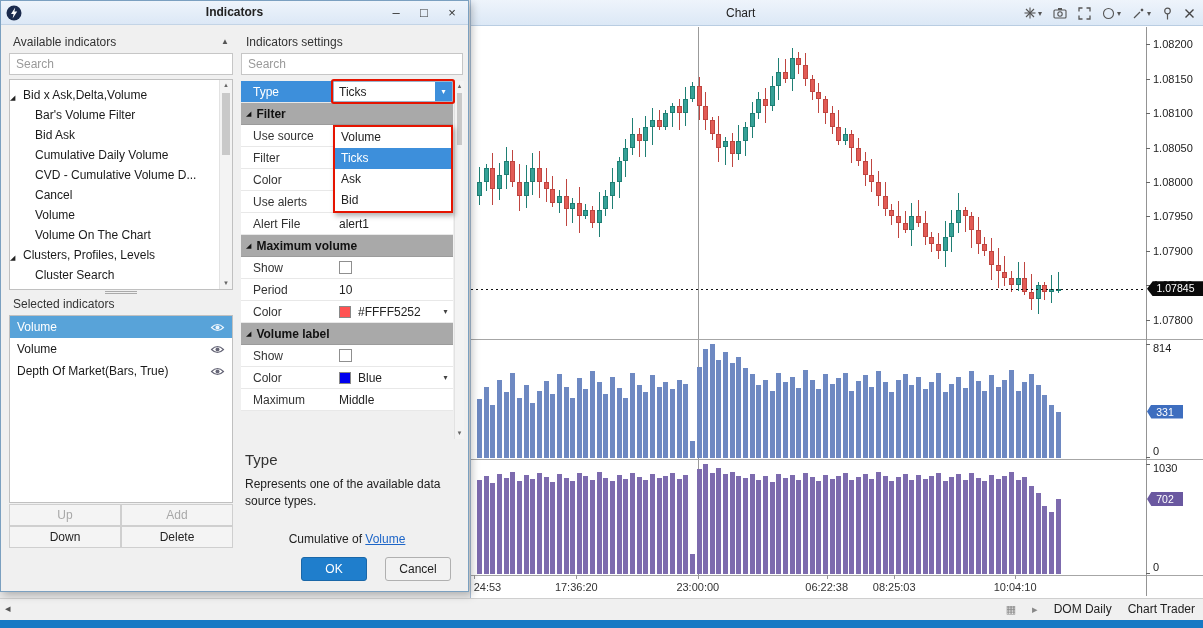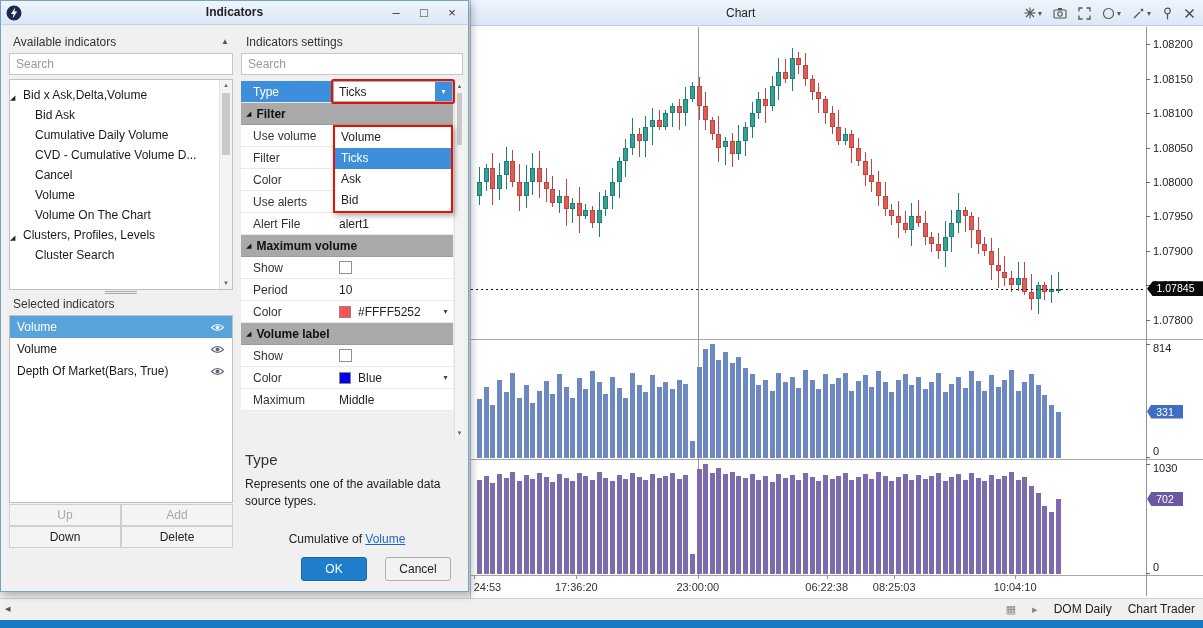--- a/index.html
+++ b/index.html
@@ -595,20 +595,23 @@
   <span class="col-header" style="left:12px;top:34px">Available indicators</span>
   <span class="col-header hdr-arrow" style="left:220px;top:36px">▲</span>
   <input class="search" style="left: 8px; top: 52px; width: 224px;" placeholder="Search">
   <div id="tree-box">
     <div style="padding-top:2px">
         <div class="tree-row">
           <div class="tree-tri">◢</div>
           <div class="tree-label">Bid x Ask,Delta,Volume</div>
         </div>
         <div class="tree-row">
+          <div class="tree-label child">Bar's Volume Filter</div>
+        </div>
+        <div class="tree-row">
           <div class="tree-label child">Bid Ask</div>
         </div>
         <div class="tree-row">
           <div class="tree-label child">Cumulative Daily Volume</div>
         </div>
         <div class="tree-row">
           <div class="tree-label child">CVD - Cumulative Volume D...</div>
         </div>
         <div class="tree-row">
           <div class="tree-label child">Cancel</div>
@@ -685,21 +688,21 @@
         <div class="dd-opt">Volume</div>
         <div class="dd-opt hl">Ticks</div>
         <div class="dd-opt">Ask</div>
         <div class="dd-opt">Bid</div>
       </div>
       <div class="sec-row">
         <div class="sec-tri">◢</div>
         <div class="sec-label">Filter</div>
       </div>
       <div class="set-row">
-        <div class="set-label">Use volume</div>
+        <div class="set-label">Use source</div>
         <div class="set-value">
           <div class="chk"></div>
         </div>
       </div>
       <div class="set-row">
         <div class="set-label">Filter</div>
         <div class="set-value">
           <div class="val-text"></div>
         </div>
       </div>

